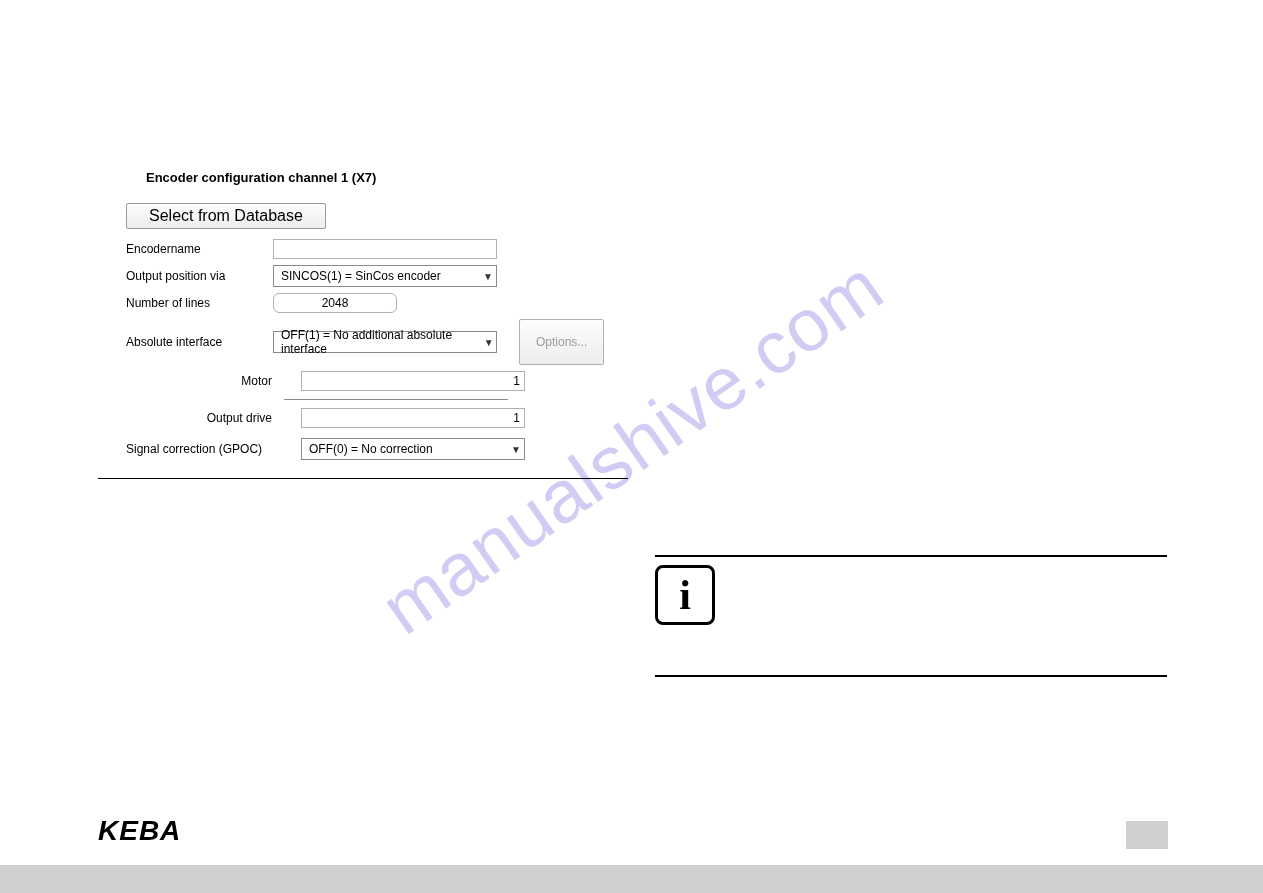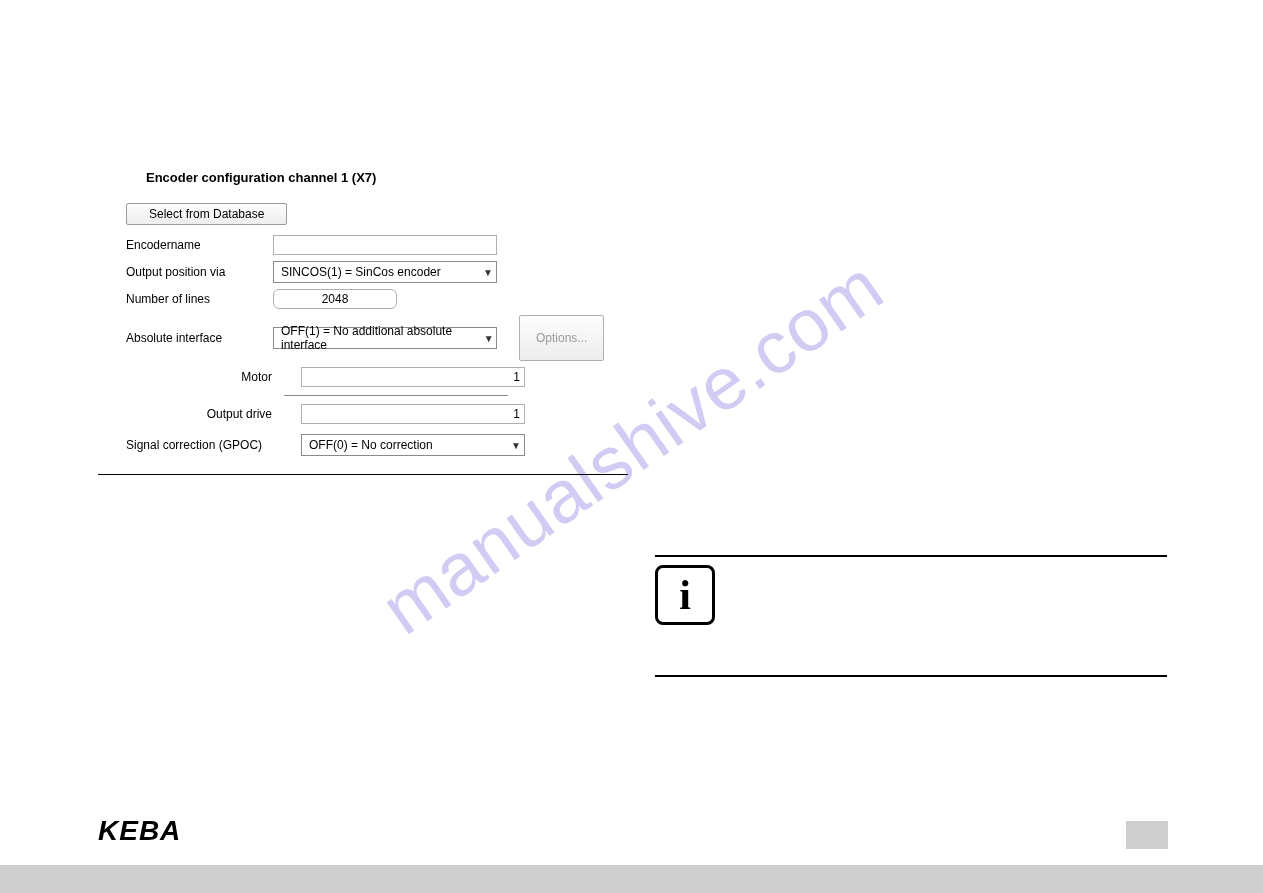--- a/index.html
+++ b/index.html
@@ -41,21 +41,21 @@
   .section-title {
     font-size: 13px;
     font-weight: bold;
     margin-bottom: 18px;
     padding-left: 48px;
   }
   .btn {
     display: inline-block;
     background: linear-gradient(#fdfdfd,#ededed);
     border: 1px solid #9a9a9a;
-    font-size: 12px;
+    font-size: 16px;
     padding: 3px 22px;
     border-radius: 2px;
     margin-left: 28px;
     margin-bottom: 10px;
     cursor: pointer;
     text-align: right;
   }
   .row {
     display: flex;
     align-items: center;

